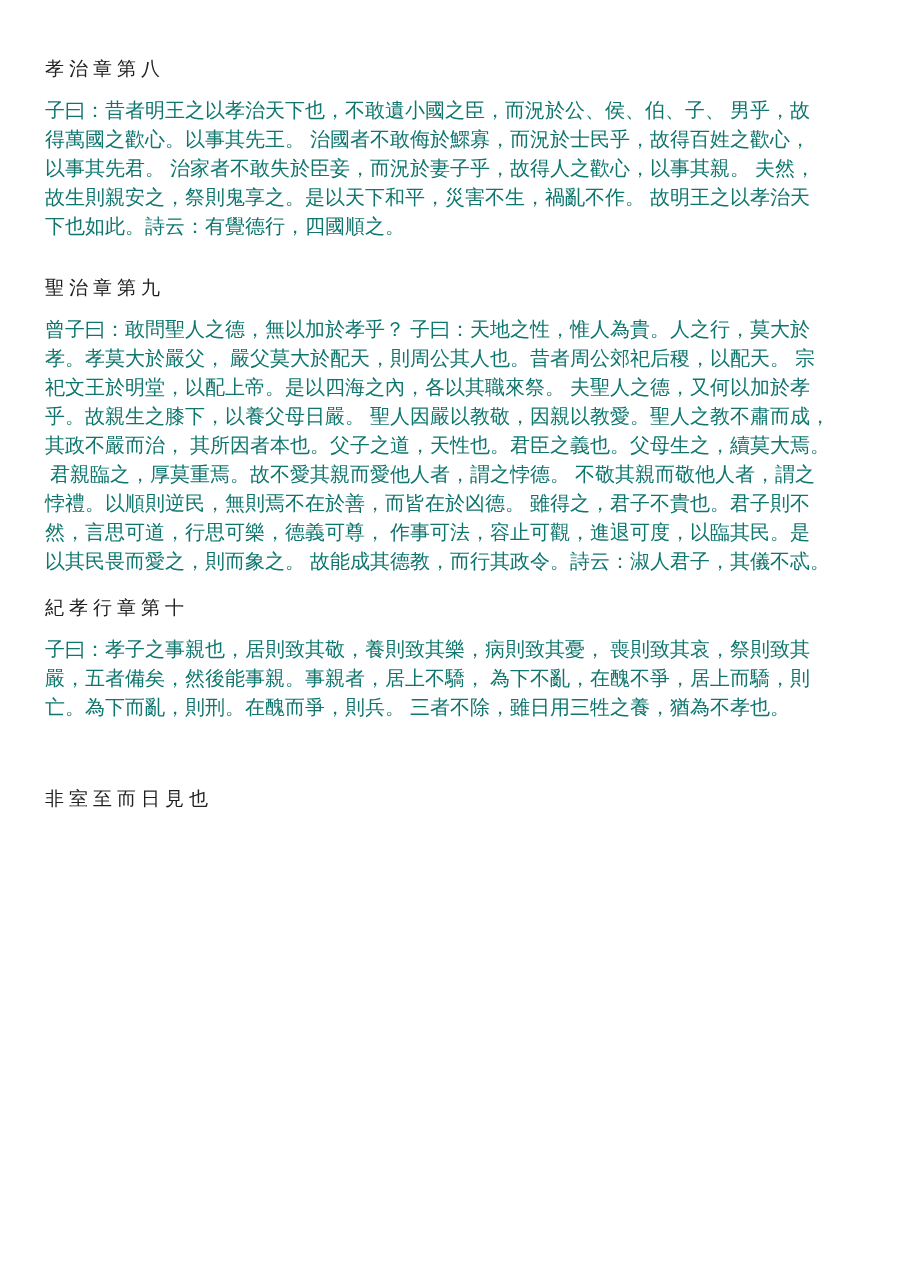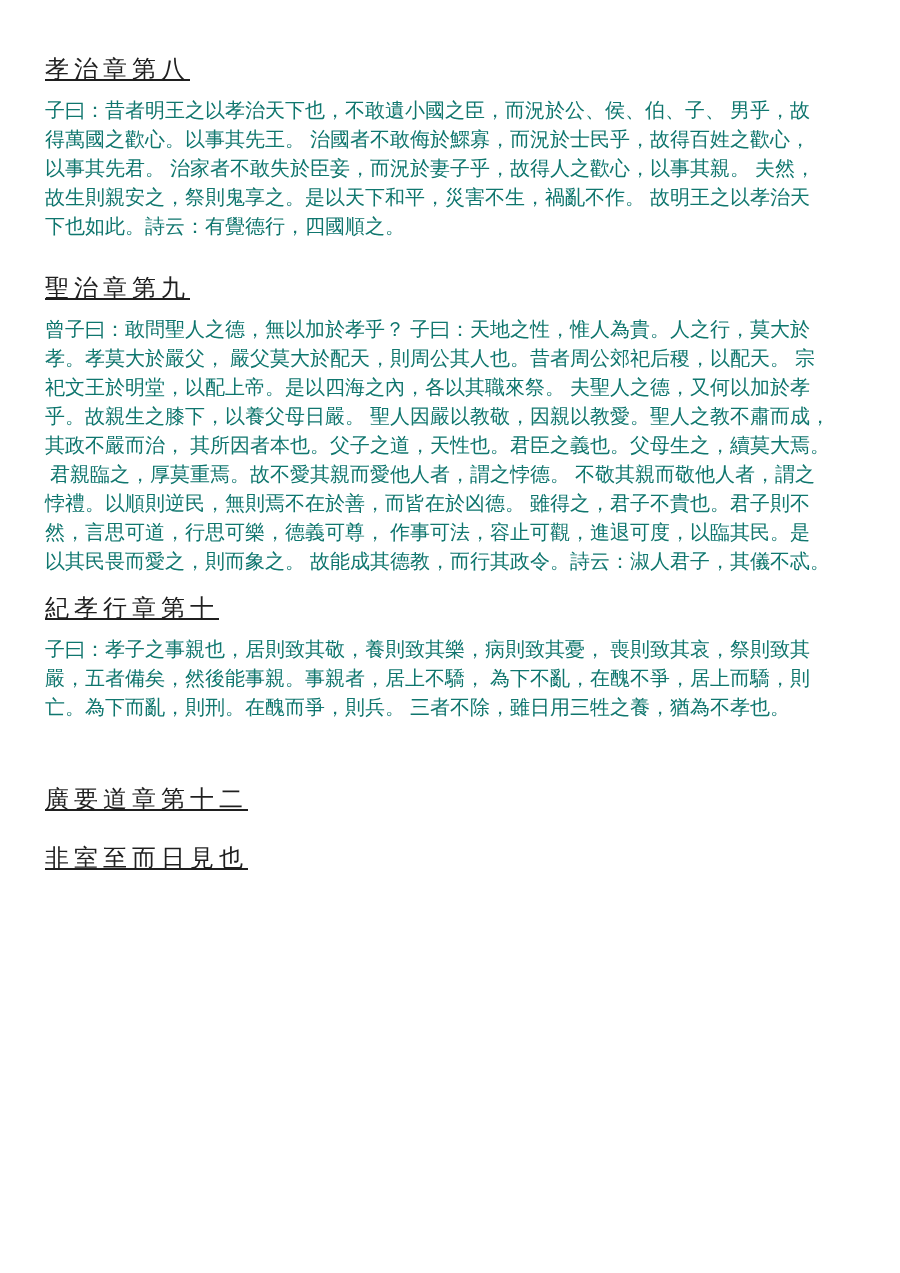--- a/index.html
+++ b/index.html
@@ -16,27 +16,26 @@
   }
   .page {
     box-sizing: border-box;
     width: 900px;
     padding: 57px 37px 60px 45px;
   }
   .section {
     margin: 0;
   }
   .section-heading {
-    font-size: 24px;
+    font-size: 19px;
     line-height: 24px;
     font-weight: 400;
     letter-spacing: 5px;
     margin: 0 0 15px 0;
     color: #1f1f1f;
-    text-decoration: underline;
   }
   .section-body {
     font-size: 20px;
     line-height: 29px;
     margin: 0;
     white-space: pre-wrap;
     word-break: break-all;
     color: #0f766e;
   }
   
@@ -76,20 +75,19 @@
 
   <div class="section sec-3">
     <h2 class="section-heading">紀孝行章第十</h2>
     <p class="section-body">子曰：孝子之事親也，居則致其敬，養則致其樂，病則致其憂， 喪則致其哀，祭則致其
 嚴，五者備矣，然後能事親。事親者，居上不驕， 為下不亂，在醜不爭，居上而驕，則
 亡。為下而亂，則刑。在醜而爭，則兵。 三者不除，雖日用三牲之養，猶為不孝也。</p>
   </div>
 
 
   <div class="section sec-5">
-    <h2 class="section-heading">廣要道章第十二</h2>
   </div>
 
   <div class="section sec-6">
     <h2 class="section-heading">非室至而日見也</h2>
   </div>
 
 </div>
 
 </body></html>

